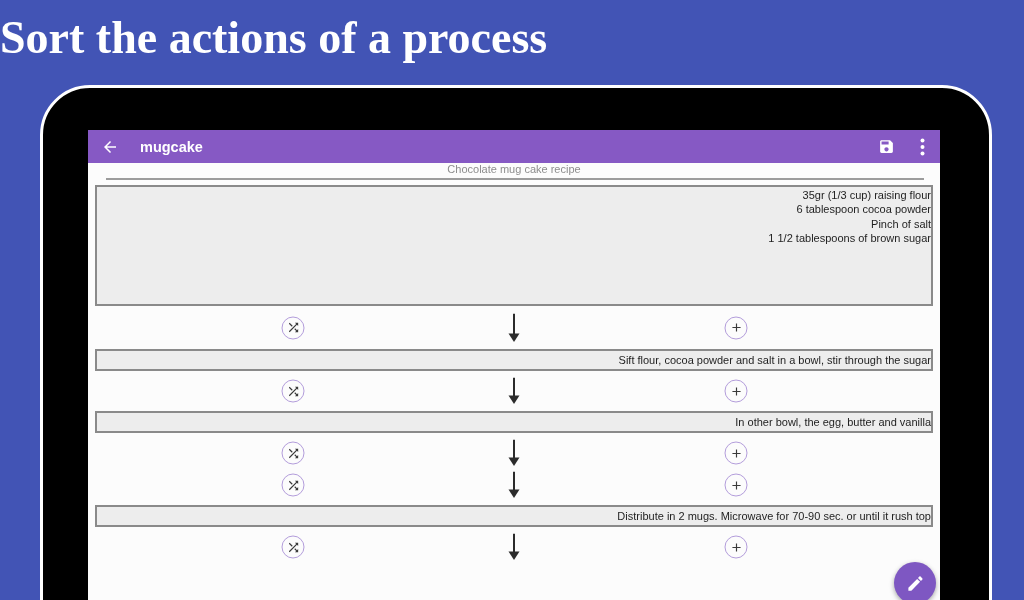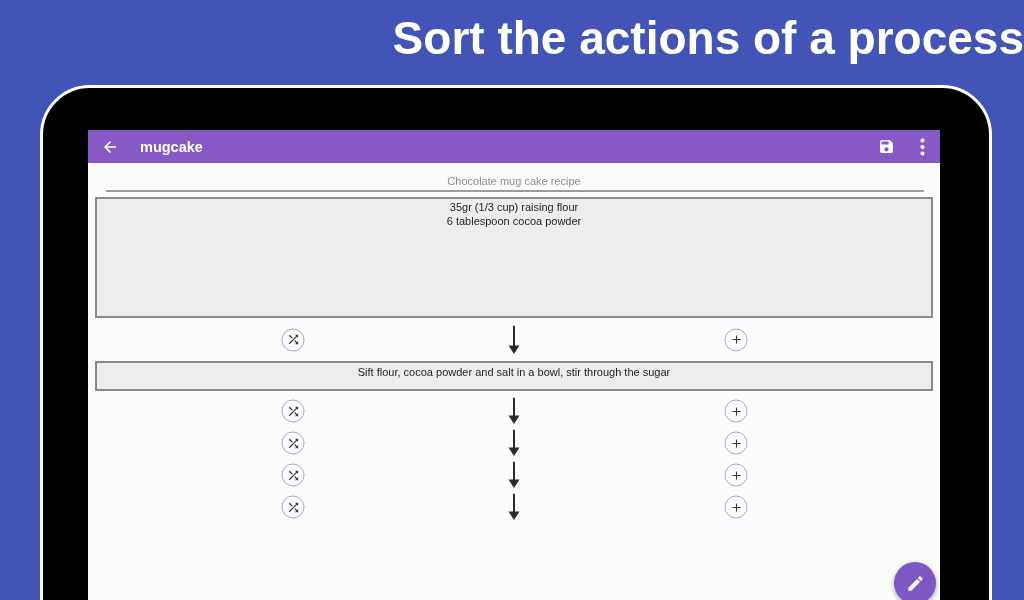--- a/index.html
+++ b/index.html
@@ -11,21 +11,21 @@
     --box-border:#8a8a8a;
     --screen:#fcfcfc;
   }
   *{margin:0;padding:0;box-sizing:border-box;}
   html,body{width:1024px;height:600px;overflow:hidden;}
   body{
     background:var(--background);
     font-family:"Liberation Sans","DejaVu Sans",sans-serif;
     position:relative;
   }
-  .banner{height:85px;display:flex;align-items:center;justify-content:flex-end;}
+  .banner{height:85px;display:flex;align-items:center;justify-content:flex-start;font-family:Liberation Serif, serif;}
   .banner h1{
     color:#ffffff;font-size:46px;font-weight:700;letter-spacing:0px;
     margin-top:-10px;white-space:nowrap;
   }
   .tablet{
     position:absolute;left:40px;top:85px;width:952px;height:600px;
     background:#000;border:3px solid #fff;border-radius:50px;
   }
   .screen{
     position:absolute;left:45px;top:42px;width:852px;height:470px;
@@ -33,29 +33,29 @@
   }
   .toolbar{
     height:33px;background:var(--toolbar);display:flex;align-items:center;
     color:#fff;flex-shrink:0;justify-content:center;
   }
   .tb-back{margin-left:13px;width:18px;height:18px;display:flex;align-items:center;justify-content:center;cursor:pointer;background:none;border:none;color:#fff;}
   .tb-title{margin-left:21px;font-size:14.5px;font-weight:700;color:#fff;}
   .tb-spacer{flex:1;}
   .tb-save{width:17px;height:17px;margin-right:20px;display:flex;align-items:center;justify-content:center;cursor:pointer;background:none;border:none;color:#fff;}
   .tb-overflow{width:14px;height:18px;margin-right:11px;display:flex;align-items:center;justify-content:center;cursor:pointer;background:none;border:none;color:#fff;}
-  .content{position:relative;height:437px;padding-top:12px;}
+  .content{position:relative;height:437px;}
   .recipe-header{text-align:center;font-size:11px;line-height:13px;color:#8d8d8d;}
   .divider{height:2px;background:#9c9c9c;margin:2px 16px 0 18px;}
   .box{
     margin:4px 7px;background:var(--box-fill);border:2px solid var(--box-border);
-    text-align:center;color:#1e1e1e;
+    text-align:right;color:#1e1e1e;
   }
   .box.ingredients{margin-top:5px;height:121px;padding-top:1px;font-size:11px;line-height:14.4px;}
-  .box.step{height:30px;font-size:11px;line-height:18px;}
+  .box.step{height:22px;font-size:11px;line-height:18px;}
   .ctrl-row{position:relative;height:32px;}
   .ctrl-row.first{height:35px;}
   .circle-btn{
     position:absolute;top:50%;width:23px;height:23px;border-radius:50%;
     border:1.5px solid var(--ring);background:transparent;color:#3a3a3a;
     display:flex;align-items:center;justify-content:center;
     transform:translate(-50%,-50%);cursor:pointer;
   }
   .circle-btn.shuffle{left:205px;}
   .circle-btn.plus{left:648px;}
@@ -101,20 +101,22 @@
       </button>
     </div>
 
     <div class="content">
       <div class="recipe-header">Chocolate mug cake recipe</div>
       <div class="divider"></div>
 
       <div class="box ingredients">
         <div>35gr (1/3 cup) raising flour</div>
         <div>6 tablespoon cocoa powder</div>
+        <div>Pinch of salt</div>
+        <div>1 1/2 tablespoons of brown sugar</div>
       </div>
 
       <div class="ctrl-row first">
         <button class="circle-btn shuffle">
             <svg width="14" height="14" viewBox="0 0 24 24">
               <path fill="currentColor" d="M10.59 9.17L5.41 4 4 5.41l5.17 5.17 1.42-1.41zM14.5 4l2.04 2.04L4 18.59 5.41 20 17.96 7.46 20 9.5V4h-5.5zm.33 9.41l-1.41 1.41 3.13 3.13L14.5 20H20v-5.5l-2.04 2.04-3.13-3.13z"></path>
             </svg>
           </button>
         <span class="down-arrow">
             <svg width="12" height="29" viewBox="0 0 12 29">
@@ -143,60 +145,62 @@
               <polygon points="0.5,18 11.5,18 6,26.5" fill="currentColor"></polygon>
             </svg>
           </span>
         <button class="circle-btn plus">
             <svg width="14" height="14" viewBox="0 0 24 24">
               <path fill="currentColor" d="M19 13h-6v6h-2v-6H5v-2h6V5h2v6h6v2z"></path>
             </svg>
           </button>
       </div>
 
-
-      <div class="ctrl-row">
-        <button class="circle-btn shuffle">
-            <svg width="14" height="14" viewBox="0 0 24 24">
-              <path fill="currentColor" d="M10.59 9.17L5.41 4 4 5.41l5.17 5.17 1.42-1.41zM14.5 4l2.04 2.04L4 18.59 5.41 20 17.96 7.46 20 9.5V4h-5.5zm.33 9.41l-1.41 1.41 3.13 3.13L14.5 20H20v-5.5l-2.04 2.04-3.13-3.13z"></path>
-            </svg>
-          </button>
-        <span class="down-arrow">
-            <svg width="12" height="27" viewBox="0 0 12 27">
-              <line x1="6" y1="0" x2="6" y2="19" stroke="currentColor" stroke-width="2"></line>
-              <polygon points="0.5,18 11.5,18 6,26.5" fill="currentColor"></polygon>
-            </svg>
-          </span>
-        <button class="circle-btn plus">
-            <svg width="14" height="14" viewBox="0 0 24 24">
-              <path fill="currentColor" d="M19 13h-6v6h-2v-6H5v-2h6V5h2v6h6v2z"></path>
-            </svg>
-          </button>
-      </div>
-
-
-      <div class="ctrl-row">
-        <button class="circle-btn shuffle">
-            <svg width="14" height="14" viewBox="0 0 24 24">
-              <path fill="currentColor" d="M10.59 9.17L5.41 4 4 5.41l5.17 5.17 1.42-1.41zM14.5 4l2.04 2.04L4 18.59 5.41 20 17.96 7.46 20 9.5V4h-5.5zm.33 9.41l-1.41 1.41 3.13 3.13L14.5 20H20v-5.5l-2.04 2.04-3.13-3.13z"></path>
-            </svg>
-          </button>
-        <span class="down-arrow">
-            <svg width="12" height="27" viewBox="0 0 12 27">
-              <line x1="6" y1="0" x2="6" y2="19" stroke="currentColor" stroke-width="2"></line>
-              <polygon points="0.5,18 11.5,18 6,26.5" fill="currentColor"></polygon>
-            </svg>
-          </span>
-        <button class="circle-btn plus">
-            <svg width="14" height="14" viewBox="0 0 24 24">
-              <path fill="currentColor" d="M19 13h-6v6h-2v-6H5v-2h6V5h2v6h6v2z"></path>
-            </svg>
-          </button>
-      </div>
-
+      <div class="box step"><span>In other bowl, the egg, butter and vanilla</span></div>
+
+      <div class="ctrl-row">
+        <button class="circle-btn shuffle">
+            <svg width="14" height="14" viewBox="0 0 24 24">
+              <path fill="currentColor" d="M10.59 9.17L5.41 4 4 5.41l5.17 5.17 1.42-1.41zM14.5 4l2.04 2.04L4 18.59 5.41 20 17.96 7.46 20 9.5V4h-5.5zm.33 9.41l-1.41 1.41 3.13 3.13L14.5 20H20v-5.5l-2.04 2.04-3.13-3.13z"></path>
+            </svg>
+          </button>
+        <span class="down-arrow">
+            <svg width="12" height="27" viewBox="0 0 12 27">
+              <line x1="6" y1="0" x2="6" y2="19" stroke="currentColor" stroke-width="2"></line>
+              <polygon points="0.5,18 11.5,18 6,26.5" fill="currentColor"></polygon>
+            </svg>
+          </span>
+        <button class="circle-btn plus">
+            <svg width="14" height="14" viewBox="0 0 24 24">
+              <path fill="currentColor" d="M19 13h-6v6h-2v-6H5v-2h6V5h2v6h6v2z"></path>
+            </svg>
+          </button>
+      </div>
+
+
+      <div class="ctrl-row">
+        <button class="circle-btn shuffle">
+            <svg width="14" height="14" viewBox="0 0 24 24">
+              <path fill="currentColor" d="M10.59 9.17L5.41 4 4 5.41l5.17 5.17 1.42-1.41zM14.5 4l2.04 2.04L4 18.59 5.41 20 17.96 7.46 20 9.5V4h-5.5zm.33 9.41l-1.41 1.41 3.13 3.13L14.5 20H20v-5.5l-2.04 2.04-3.13-3.13z"></path>
+            </svg>
+          </button>
+        <span class="down-arrow">
+            <svg width="12" height="27" viewBox="0 0 12 27">
+              <line x1="6" y1="0" x2="6" y2="19" stroke="currentColor" stroke-width="2"></line>
+              <polygon points="0.5,18 11.5,18 6,26.5" fill="currentColor"></polygon>
+            </svg>
+          </span>
+        <button class="circle-btn plus">
+            <svg width="14" height="14" viewBox="0 0 24 24">
+              <path fill="currentColor" d="M19 13h-6v6h-2v-6H5v-2h6V5h2v6h6v2z"></path>
+            </svg>
+          </button>
+      </div>
+
+      <div class="box step"><span>Distribute in 2 mugs. Microwave for 70-90 sec. or until it rush top</span></div>
 
       <div class="ctrl-row">
         <button class="circle-btn shuffle">
             <svg width="14" height="14" viewBox="0 0 24 24">
               <path fill="currentColor" d="M10.59 9.17L5.41 4 4 5.41l5.17 5.17 1.42-1.41zM14.5 4l2.04 2.04L4 18.59 5.41 20 17.96 7.46 20 9.5V4h-5.5zm.33 9.41l-1.41 1.41 3.13 3.13L14.5 20H20v-5.5l-2.04 2.04-3.13-3.13z"></path>
             </svg>
           </button>
         <span class="down-arrow">
             <svg width="12" height="27" viewBox="0 0 12 27">
               <line x1="6" y1="0" x2="6" y2="19" stroke="currentColor" stroke-width="2"></line>

